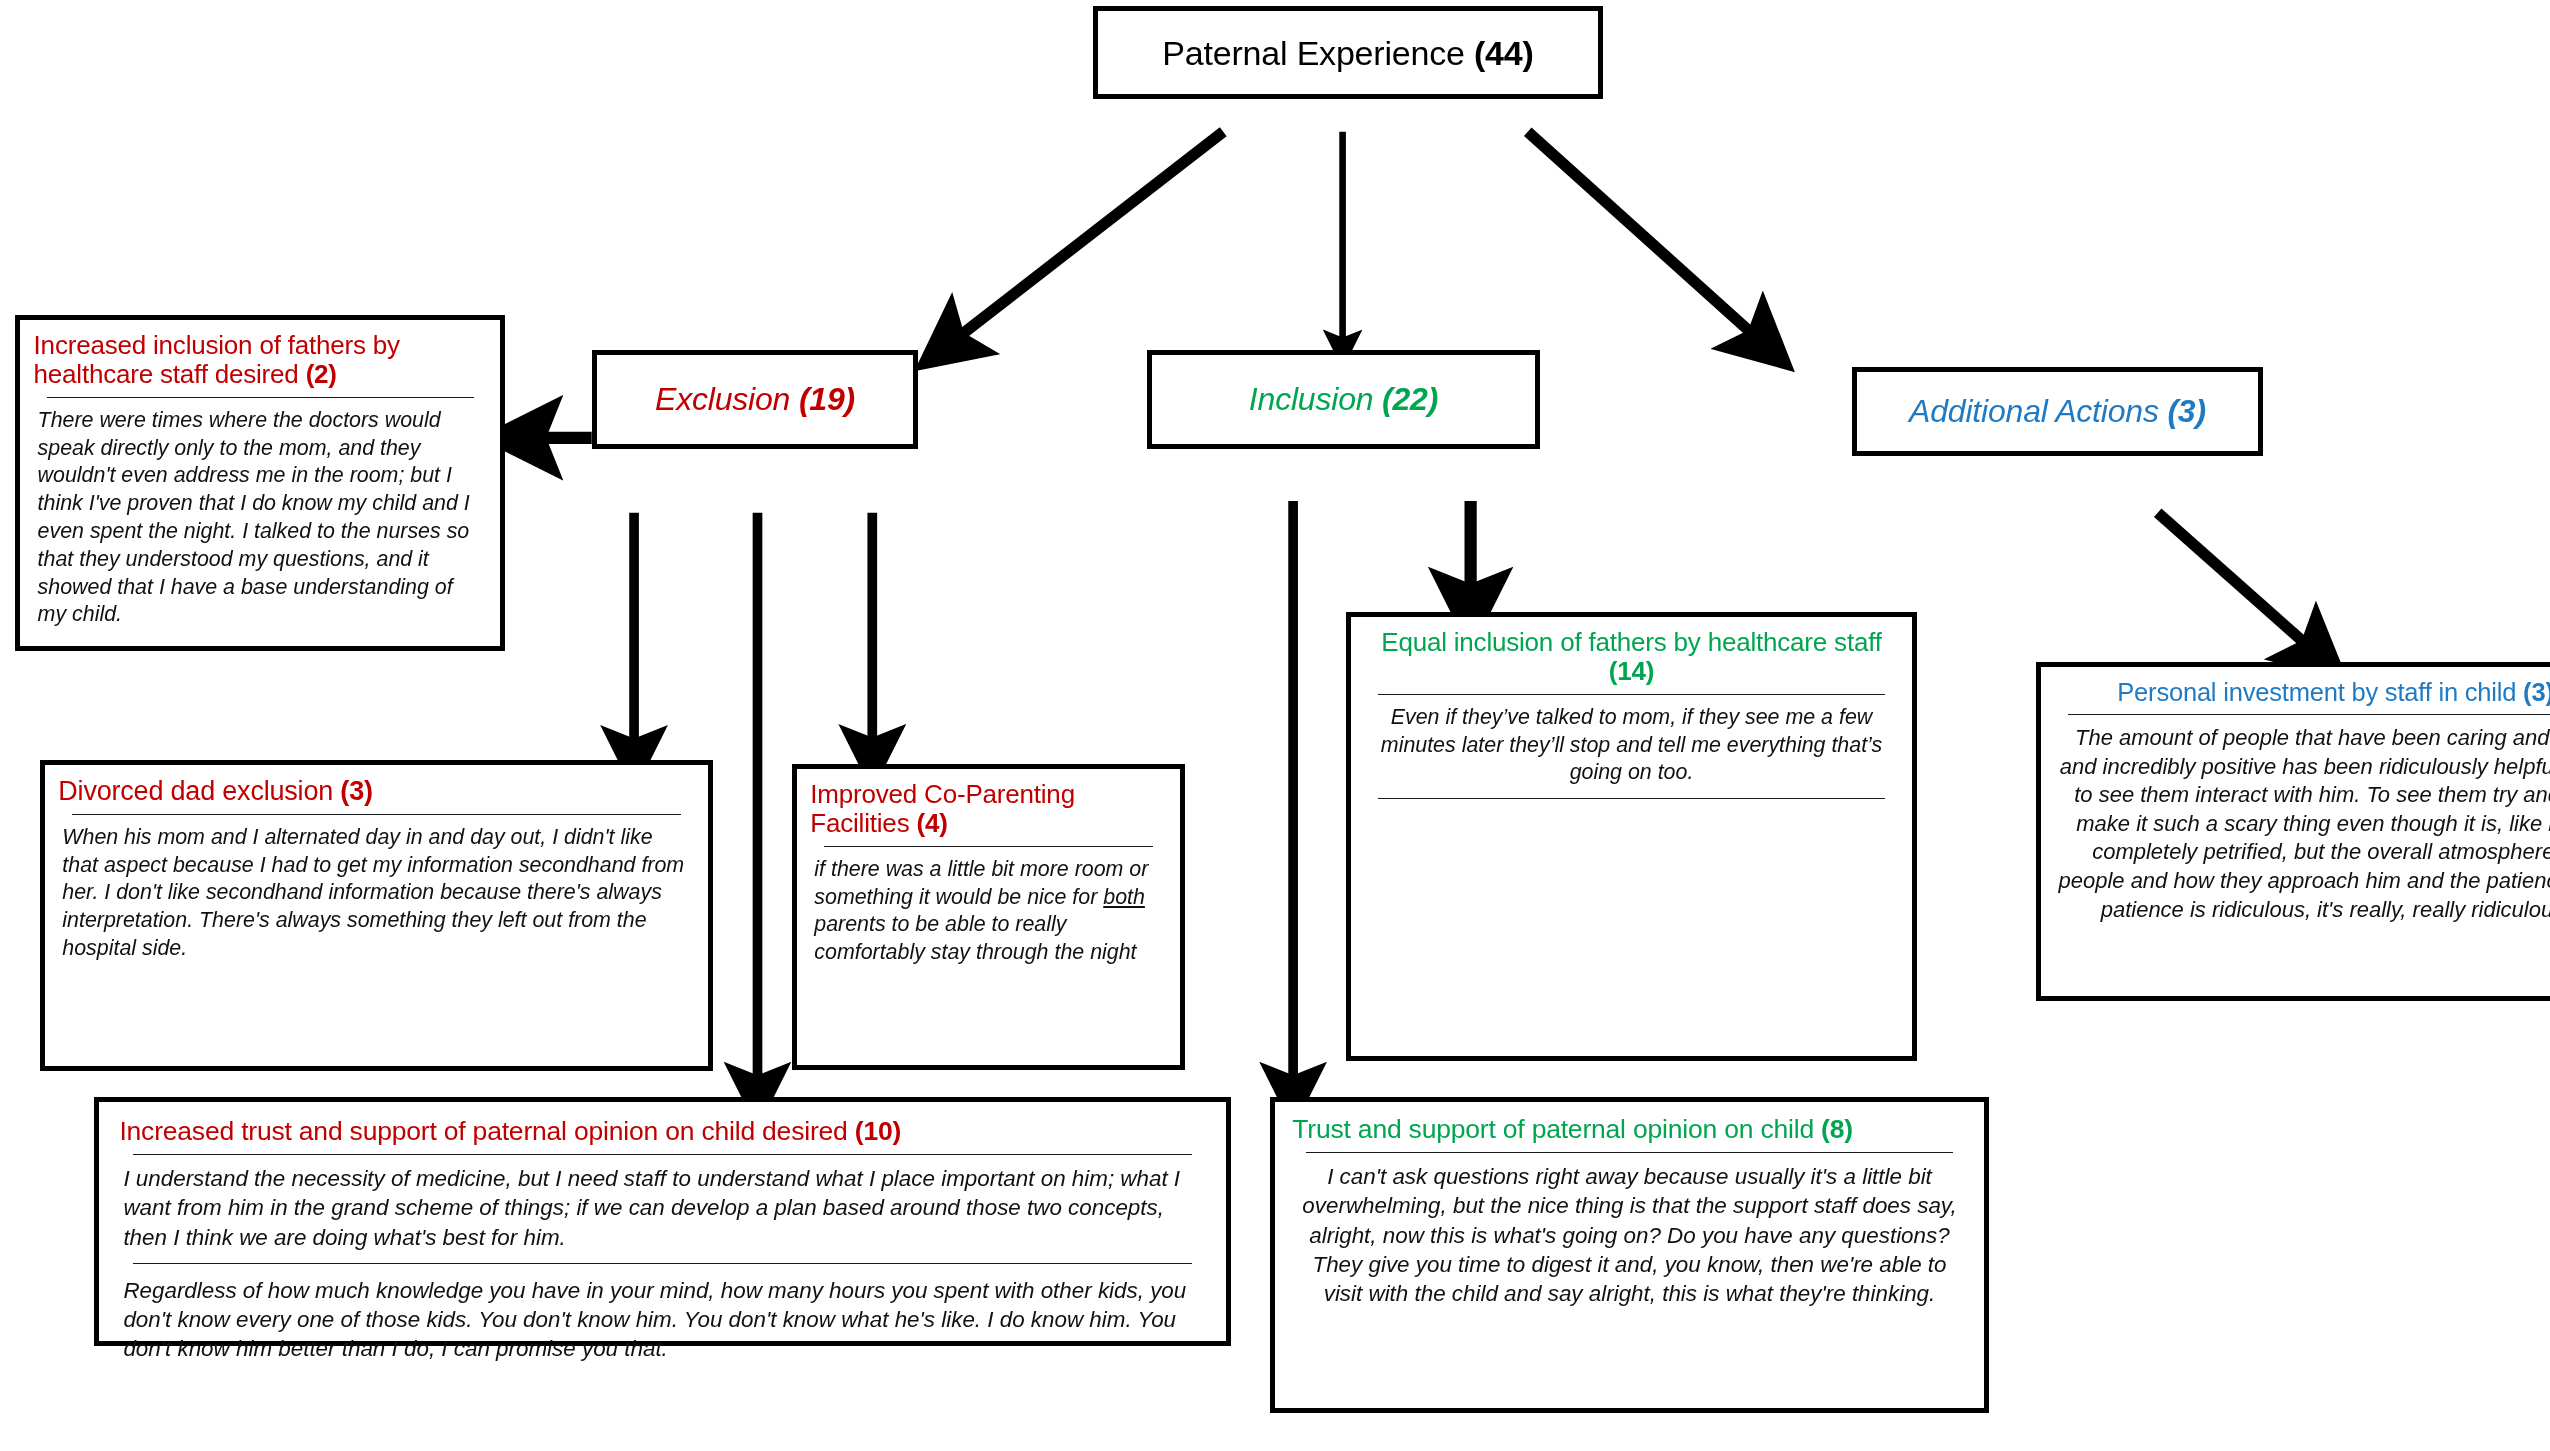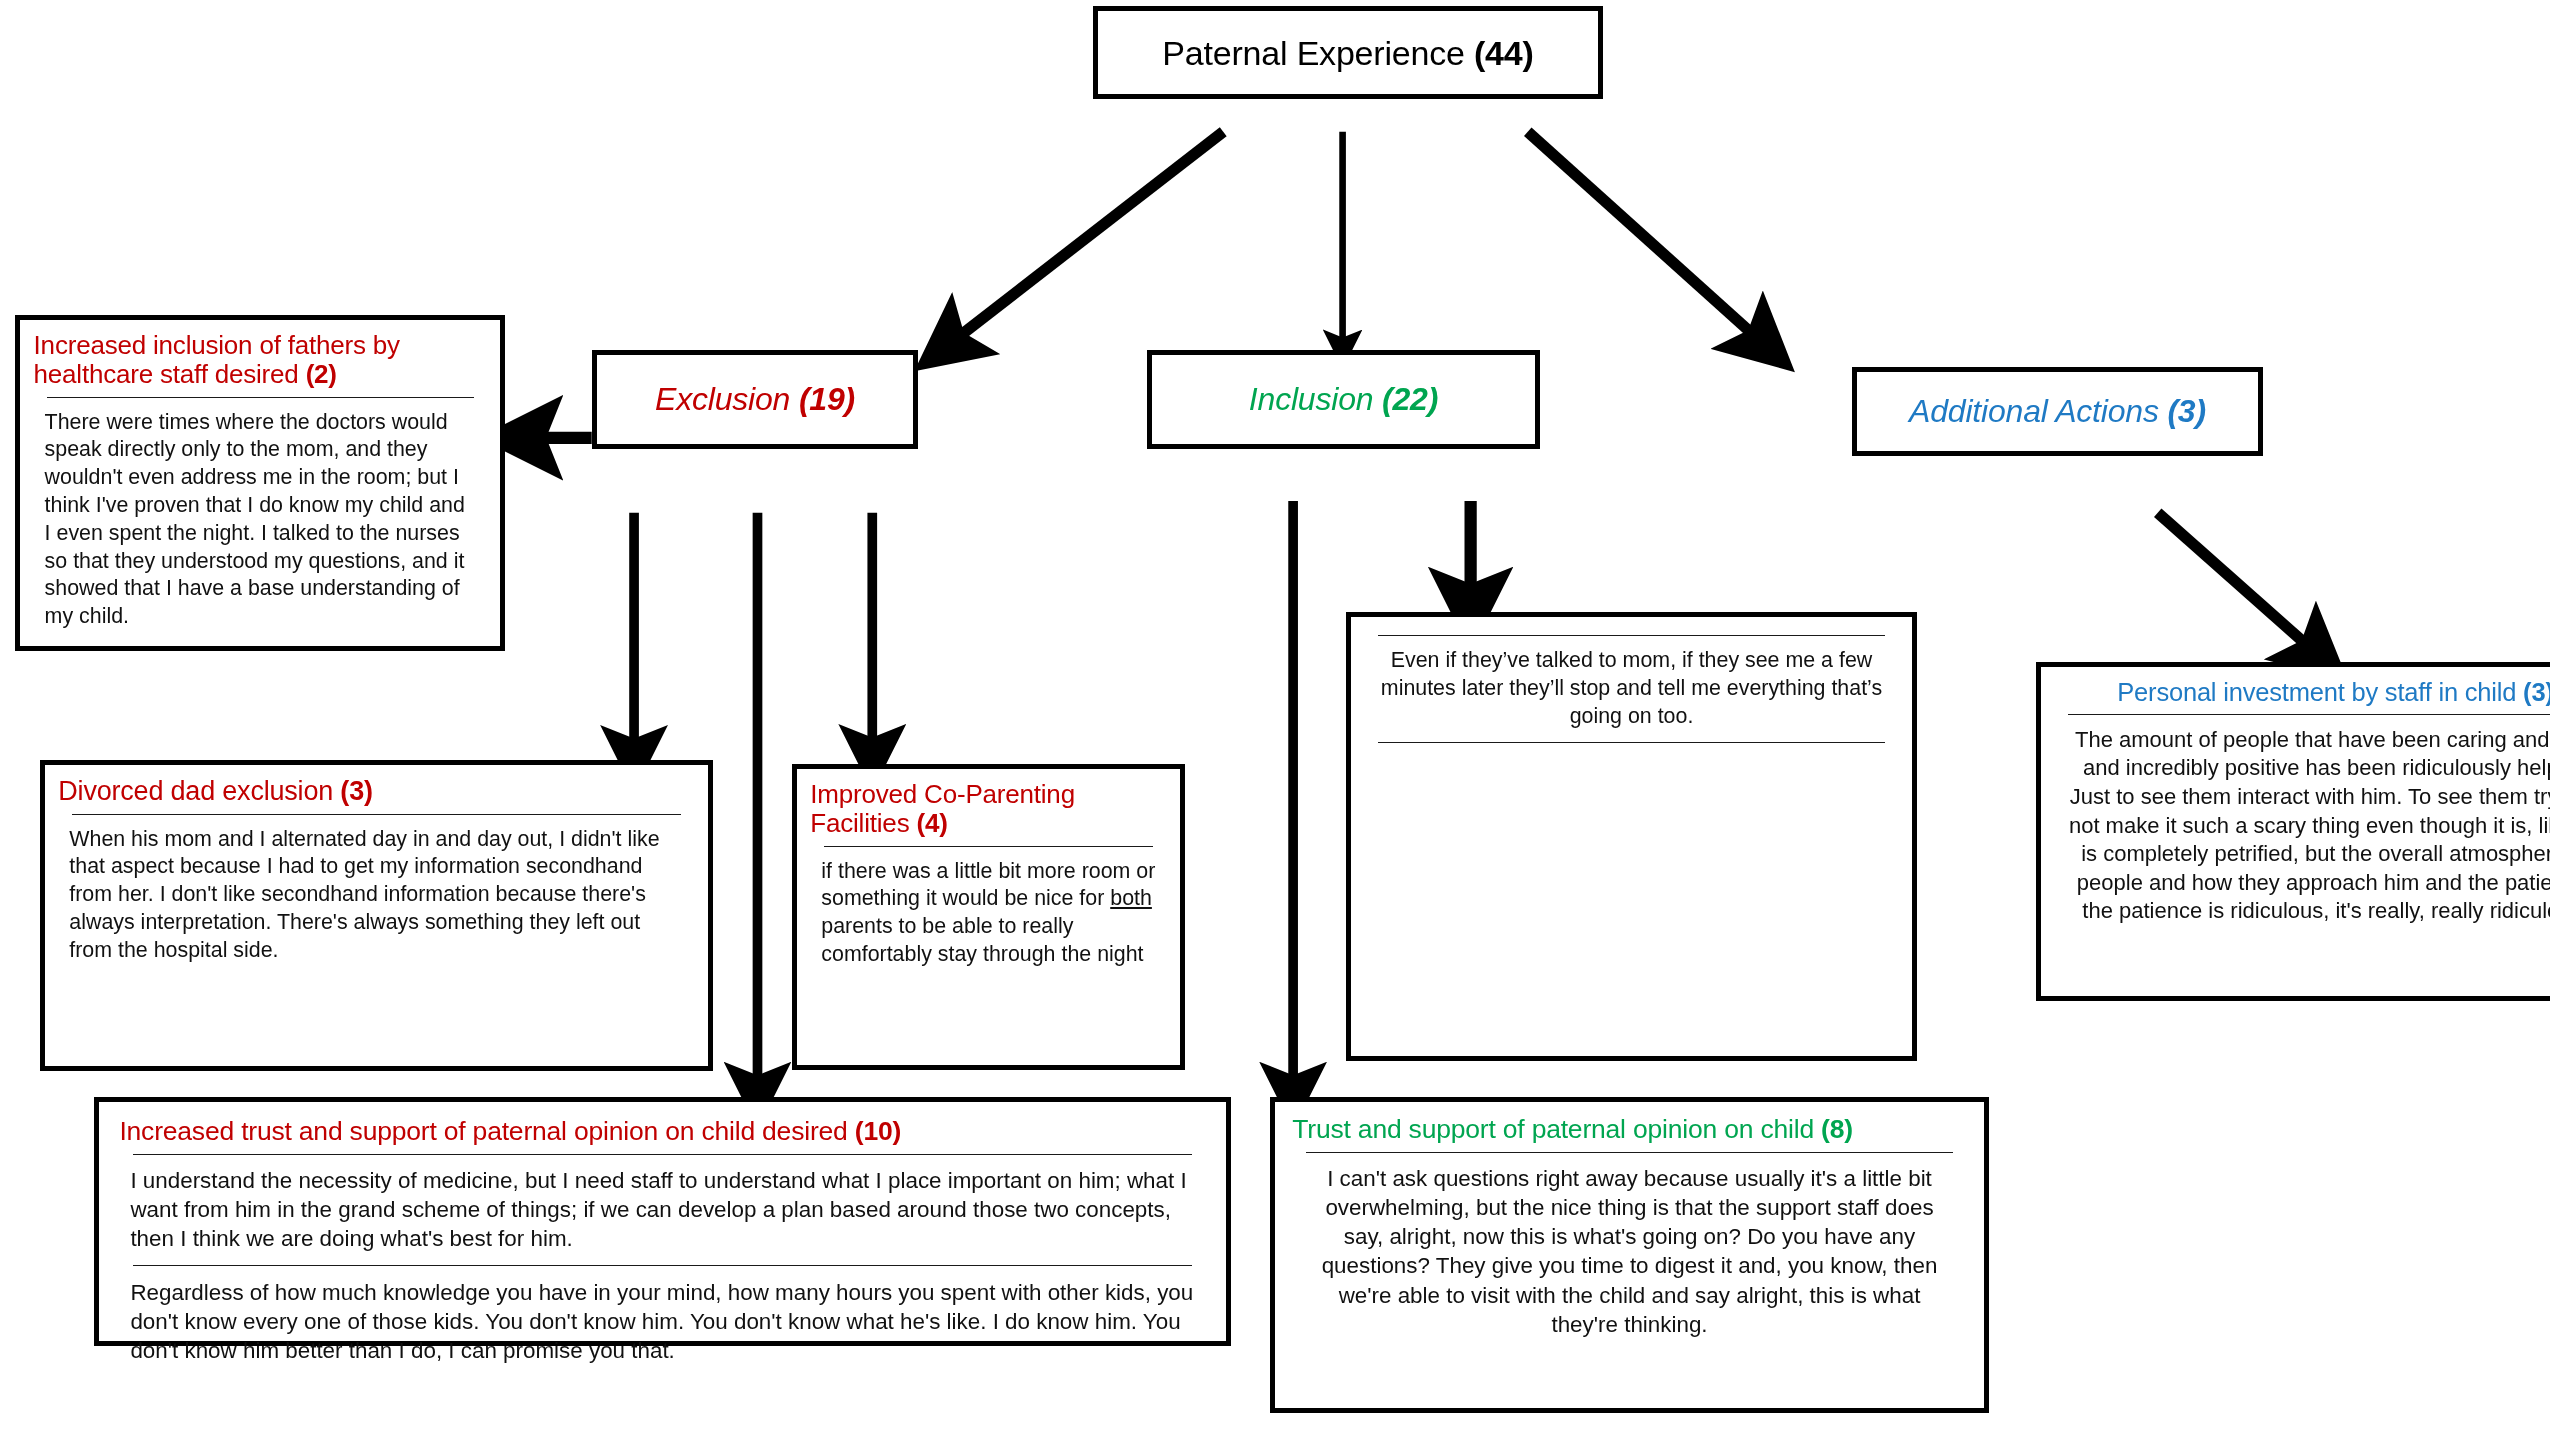--- a/index.html
+++ b/index.html
@@ -19,25 +19,26 @@
   .root .node-title{font-size:34px;color:#000;}
   .lvl1 .node-title{font-size:32px;font-style:italic;}
 
   .leaf .node-title{font-size:25px;text-align:left;}
   .leaf.ctr .node-title{text-align:center;}
 
   .sep{border:0;border-top:1.5px solid #1a1a1a;margin:7.1px 4.1px 9.2px 4.1px;}
   .sep.narrow{margin-left:13.3px;margin-right:13.3px;}
 
   .quote{
+    font-style:italic;
     font-size:21.4px;
     line-height:1.30;
     color:#111;
     text-align:left;
-    margin:11px;
+    margin:4px;
   }
   .quote.ctr{text-align:center;}
   .quote + .sep{margin-top:11.2px;margin-bottom:12.2px;}
 
   .red{color:#C00000;}
   .green{color:#00A550;}
   .blue{color:#1F7AC4;}
 
   .pad{padding:11.2px 13.3px 11.2px 13.3px;}
 
@@ -149,20 +150,23 @@
       </div>
       <hr class="sep narrow">
       <p class="quote" style="font-size:22.4px;">I understand the necessity of medicine, but I need staff to understand what I place important on him; what I want from him in the grand scheme of things; if we can develop a plan based around those two concepts, then I think we are doing what's best for him.</p>
       <hr class="sep narrow">
       <p class="quote" style="font-size:22.4px;">Regardless of how much knowledge you have in your mind, how many hours you spent with other kids, you don't know every one of those kids.  You don't know him.  You don't know what he's like.  I do know him. You don't know him better than I do, I can promise you that.</p>
     </div>
   </div>
 
   <div class="node leaf ctr" style="left:1346px;top:612px;width:571px;height:449px;">
     <div class="pad">
+      <div class="node-title green" style="font-size:26px;text-align:center;">
+        <span>Equal inclusion of fathers by healthcare staff </span><span class="cnt">(14)</span>
+      </div>
       <hr class="sep narrow">
       <p class="quote ctr">Even if they’ve talked to mom, if they see me a few minutes later they’ll stop and tell me everything that’s going on too.</p>
       <hr class="sep narrow">
     </div>
   </div>
 
   <div class="node leaf ctr" style="left:1270px;top:1097px;width:719px;height:316px;">
     <div class="pad" style="padding:13.3px 17.3px;">
       <div class="node-title green" style="font-size:26.5px;text-align:left;">
         <span>Trust and support of paternal opinion on child </span><span class="cnt">(8)</span>

